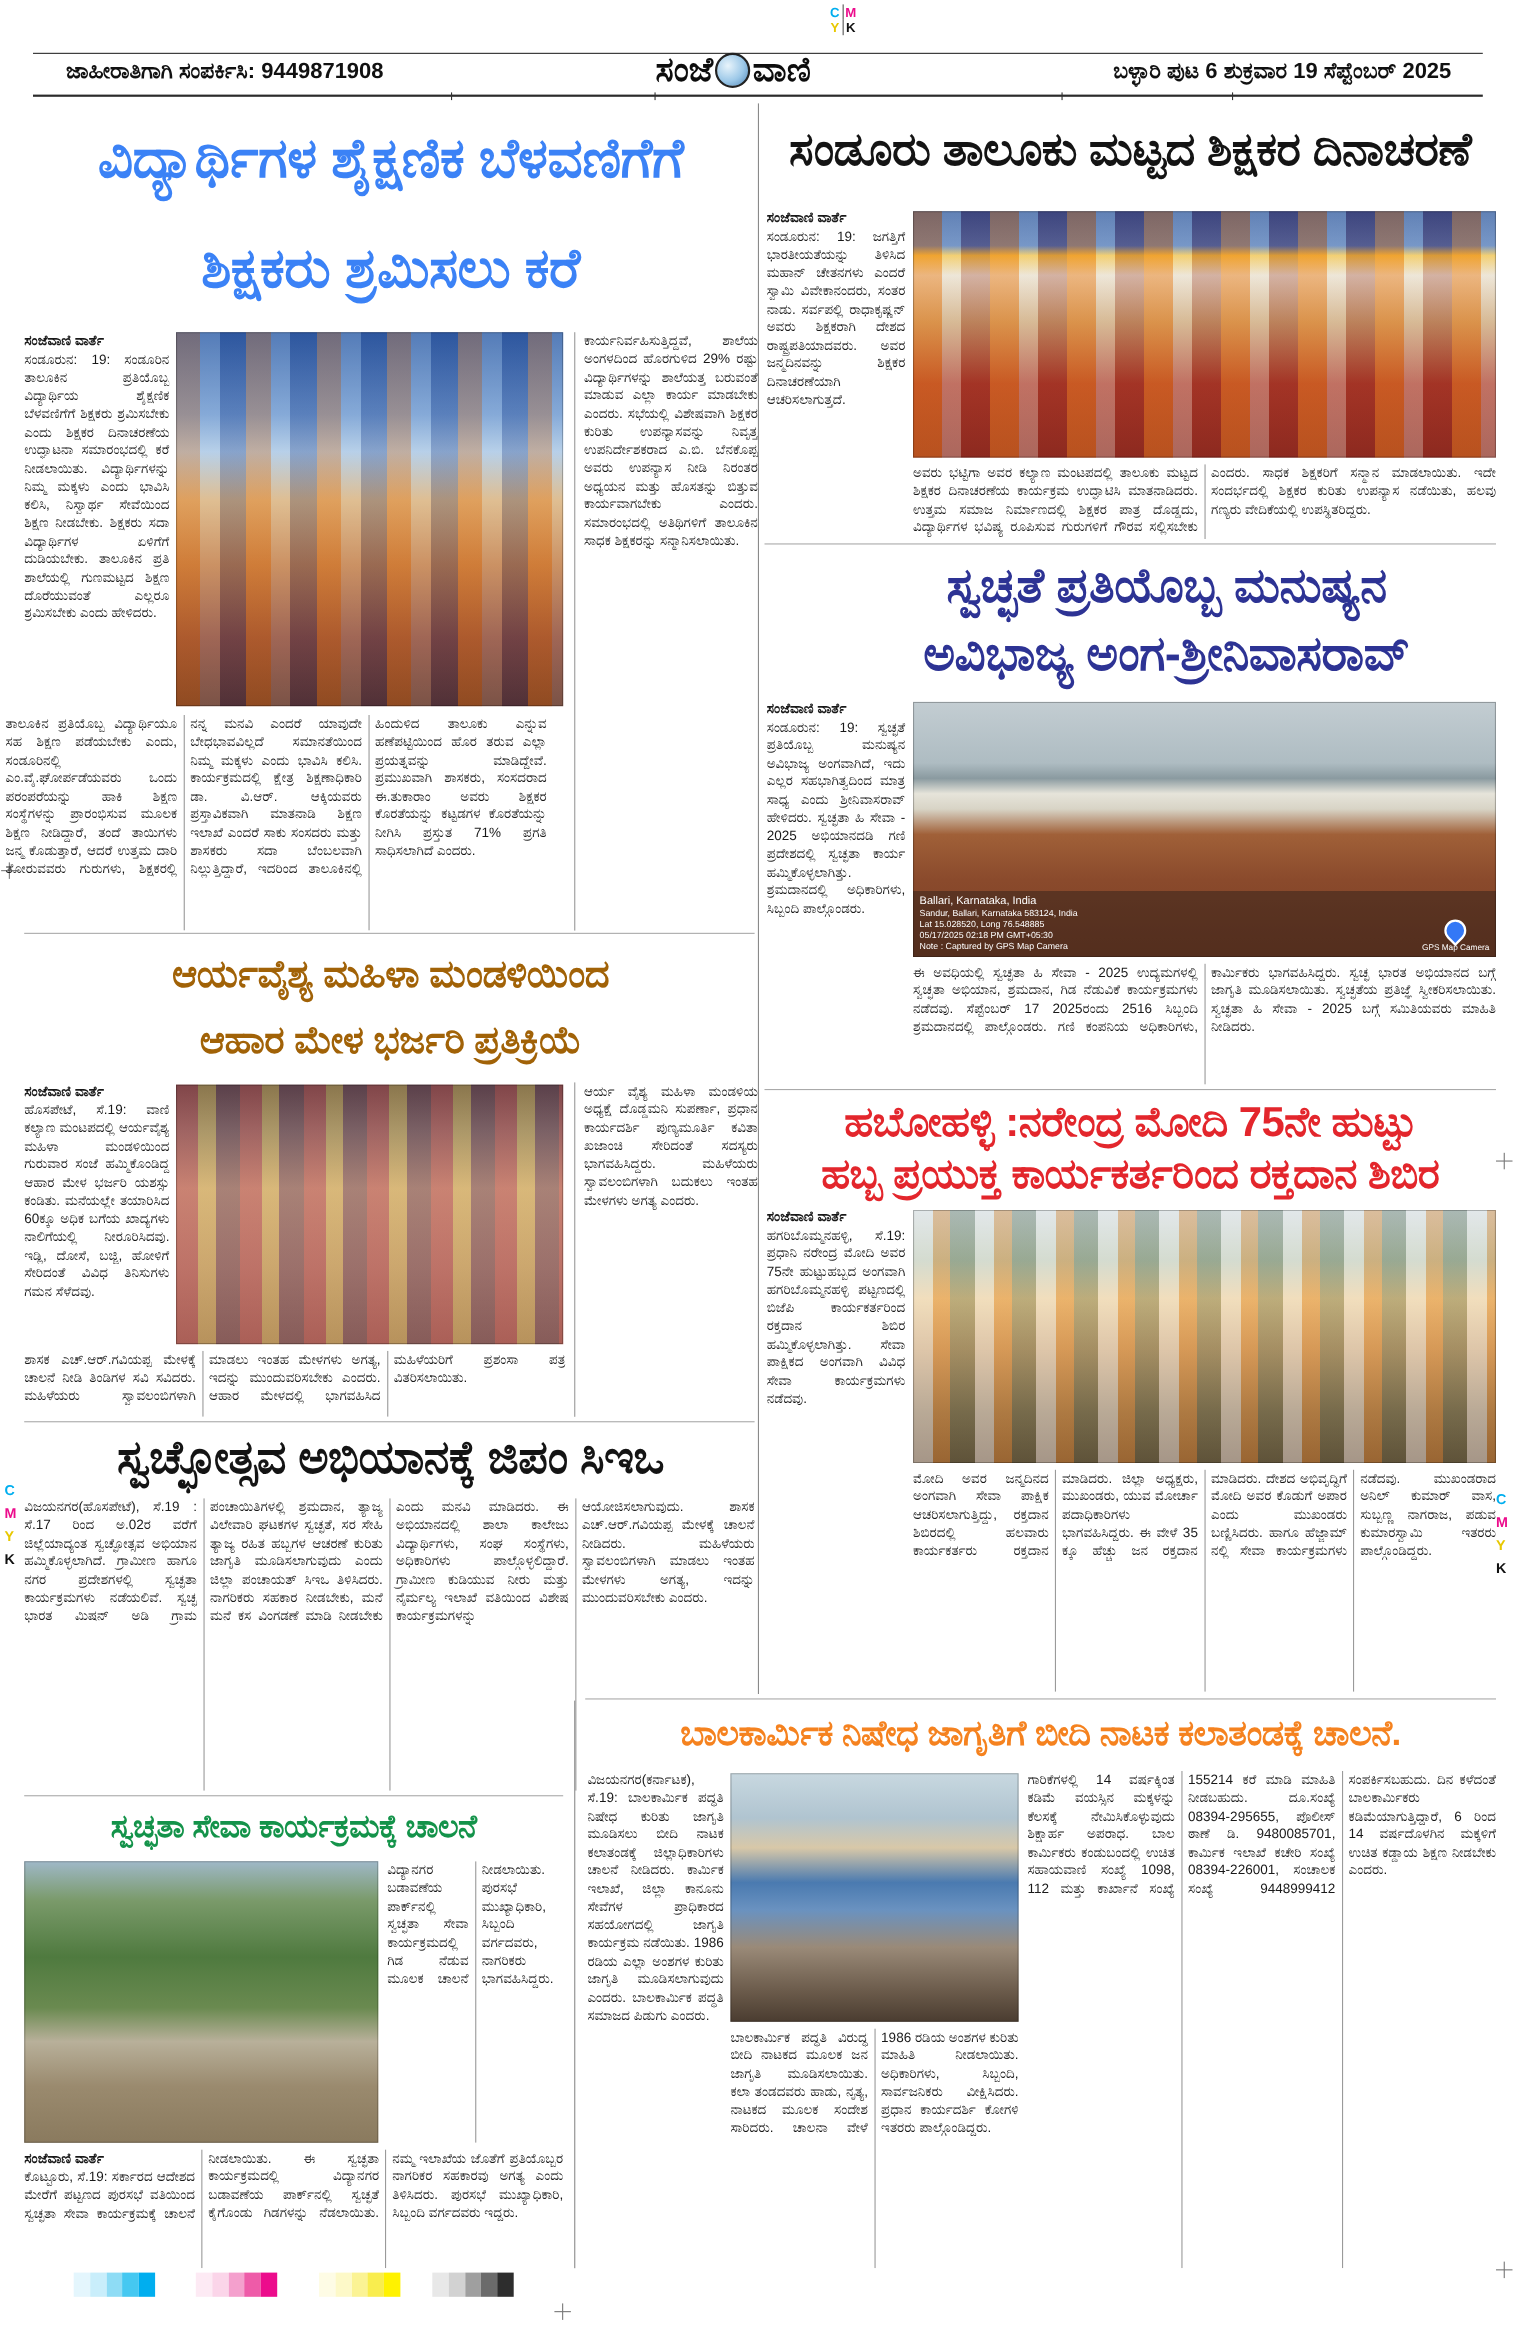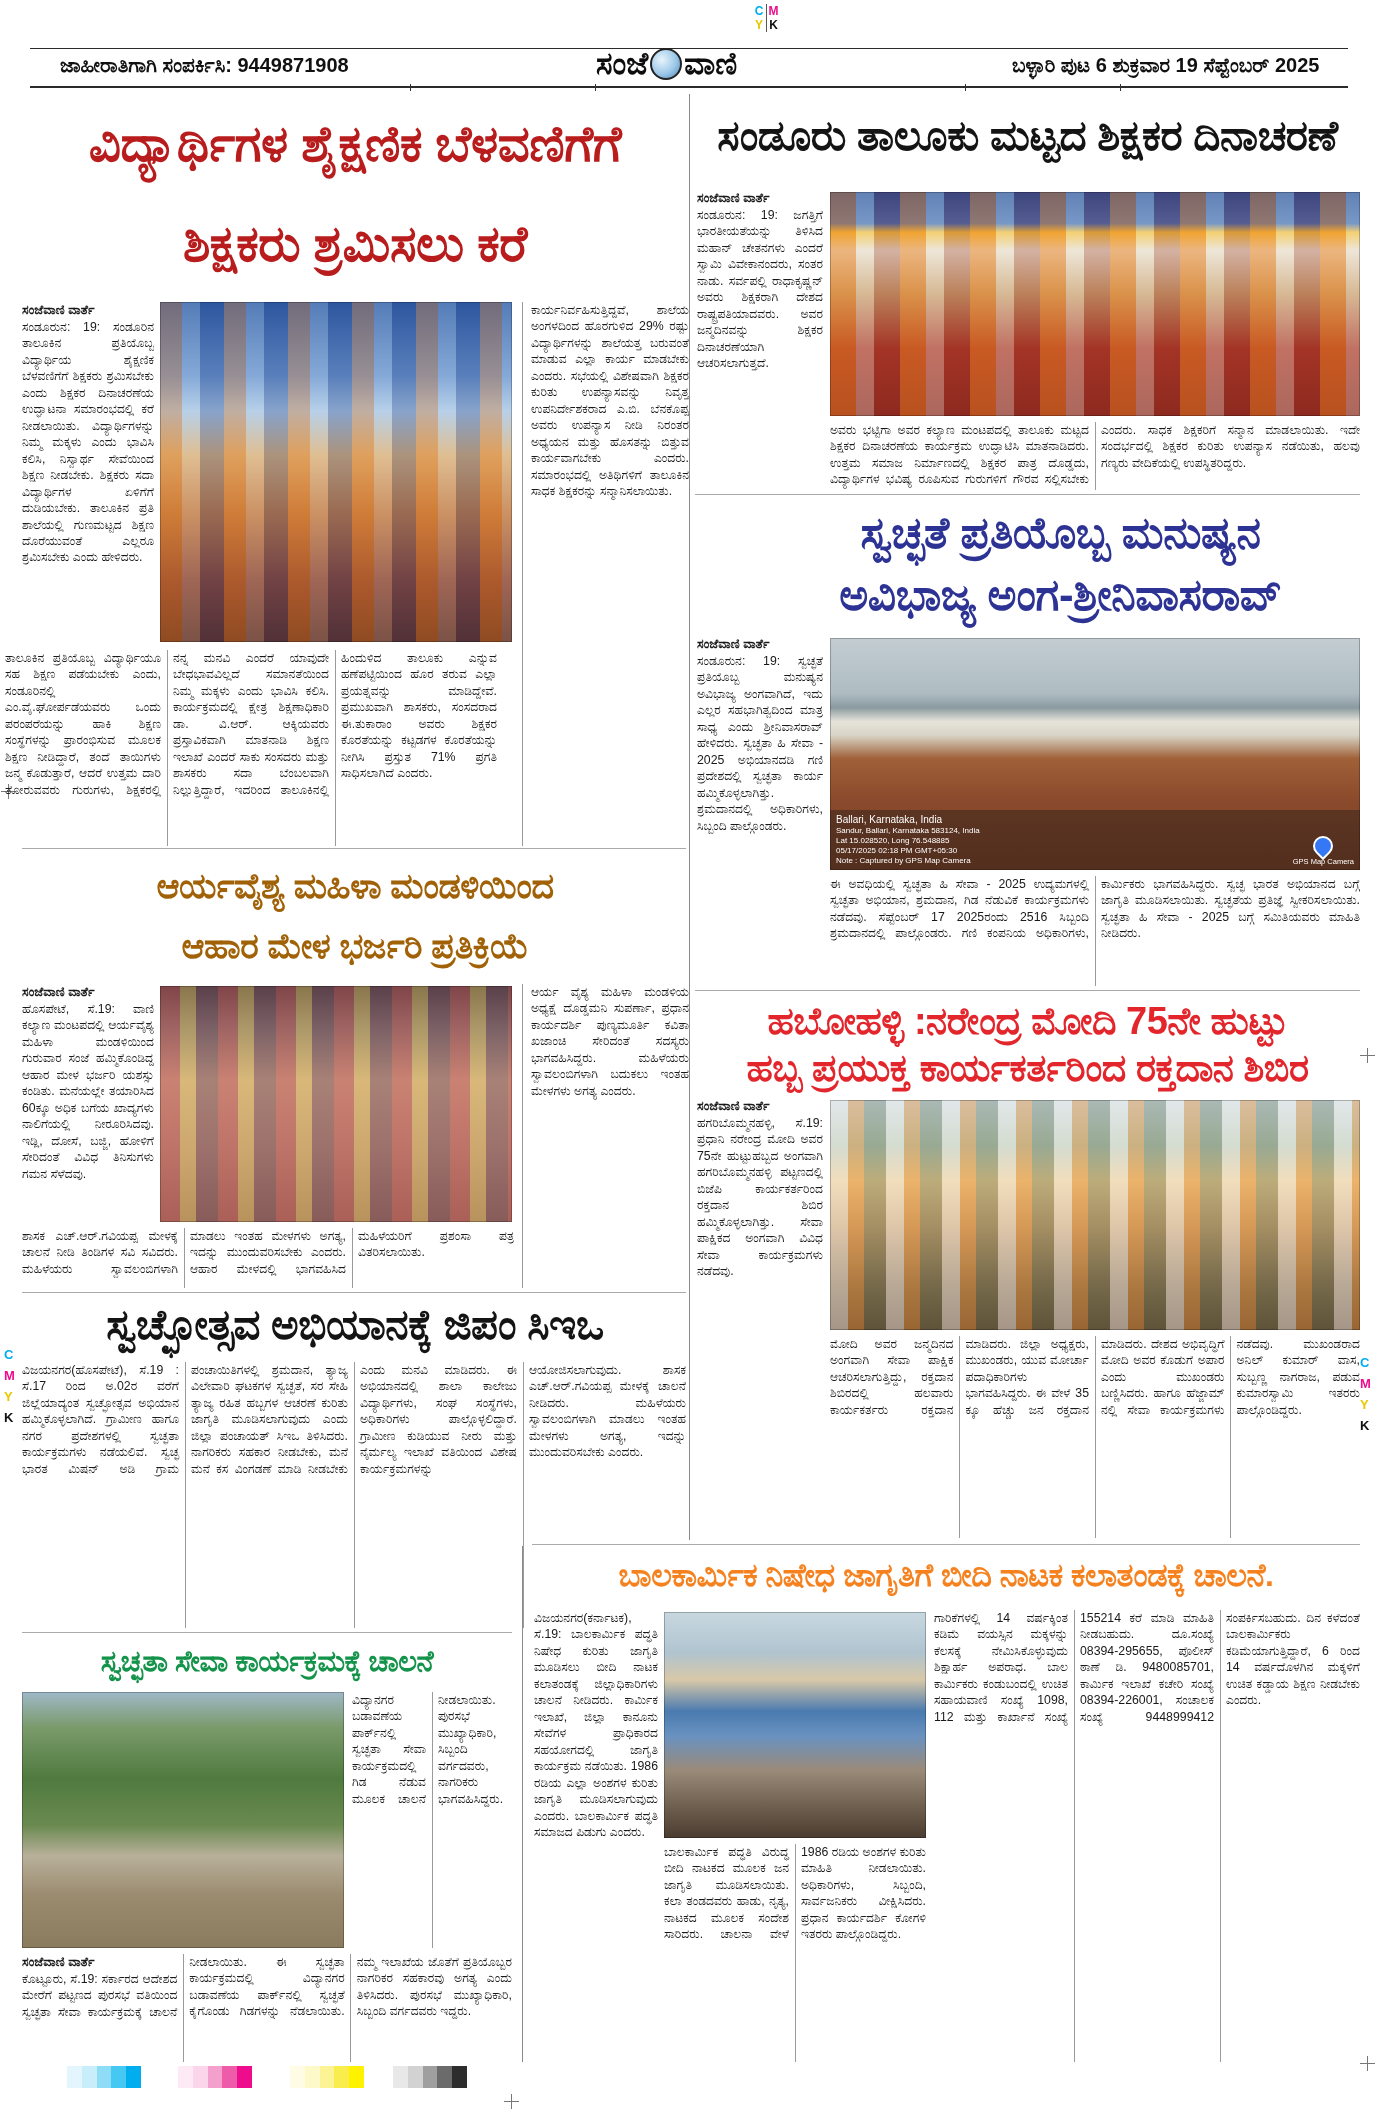--- a/index.html
+++ b/index.html
@@ -79,21 +79,21 @@
 <div class="header-txt" style="left:1012px;top:54px;">ಬಳ್ಳಾರಿ ಪುಟ 6 ಶುಕ್ರವಾರ 19 ಸೆಪ್ಟೆಂಬರ್ 2025</div>
 <div class="rule-h" style="left:30px;top:86px;width:1318px;height:2px;"></div>
 <div class="tick" style="left:410px;"></div>
 <div class="tick" style="left:595px;"></div>
 <div class="tick" style="left:965px;"></div>
 <div class="tick" style="left:1120px;"></div>
 
 <div class="rule-v" style="left:689px;top:94px;height:1446px;"></div>
 <div class="rule-v" style="left:522px;top:1546px;height:516px;"></div>
 
-<div class="hl" style="left:25px;top:92px;width:660px;color:#b91c1c;font-size:50px;">
+<div class="hl" style="left:25px;top:92px;width:660px;color:#3b82f6;font-size:50px;">
   <span class="ln" style="height:104px;line-height:104px;">ವಿದ್ಯಾರ್ಥಿಗಳ ಶೈಕ್ಷಣಿಕ ಬೆಳವಣಿಗೆಗೆ</span>
   <span class="ln" style="height:100px;line-height:96px;">ಶಿಕ್ಷಕರು ಶ್ರಮಿಸಲು ಕರೆ</span>
 </div>
 <div class="coltext" style="left:22px;top:302px;width:132px;height:342px;">
   <b>ಸಂಜೆವಾಣಿ ವಾರ್ತೆ</b><br>
   <span>ಸಂಡೂರುನ: 19: ಸಂಡೂರಿನ ತಾಲೂಕಿನ ಪ್ರತಿಯೊಬ್ಬ ವಿದ್ಯಾರ್ಥಿಯ ಶೈಕ್ಷಣಿಕ ಬೆಳವಣಿಗೆಗೆ ಶಿಕ್ಷಕರು ಶ್ರಮಿಸಬೇಕು ಎಂದು ಶಿಕ್ಷಕರ ದಿನಾಚರಣೆಯ ಉದ್ಘಾಟನಾ ಸಮಾರಂಭದಲ್ಲಿ ಕರೆ ನೀಡಲಾಯಿತು. ವಿದ್ಯಾರ್ಥಿಗಳನ್ನು ನಿಮ್ಮ ಮಕ್ಕಳು ಎಂದು ಭಾವಿಸಿ ಕಲಿಸಿ, ನಿಸ್ವಾರ್ಥ ಸೇವೆಯಿಂದ ಶಿಕ್ಷಣ ನೀಡಬೇಕು. ಶಿಕ್ಷಕರು ಸದಾ ವಿದ್ಯಾರ್ಥಿಗಳ ಏಳಿಗೆಗೆ ದುಡಿಯಬೇಕು. ತಾಲೂಕಿನ ಪ್ರತಿ ಶಾಲೆಯಲ್ಲಿ ಗುಣಮಟ್ಟದ ಶಿಕ್ಷಣ ದೊರೆಯುವಂತೆ ಎಲ್ಲರೂ ಶ್ರಮಿಸಬೇಕು ಎಂದು ಹೇಳಿದರು.</span>
 </div>
 <div class="photo" style="left:160px;top:302px;width:352px;height:340px;
      background-image:repeating-linear-gradient(90deg, rgba(236,130,40,0.35) 0 22px, rgba(255,255,255,0.18) 22px 40px, rgba(40,60,130,0.25) 40px 64px),
      linear-gradient(180deg,#2f5fa8 0%,#6b97cf 22%,#a8c6e4 32%,#d8b07a 45%,#c07a42 62%,#8a4430 82%,#5e2d1e 100%);"></div>

